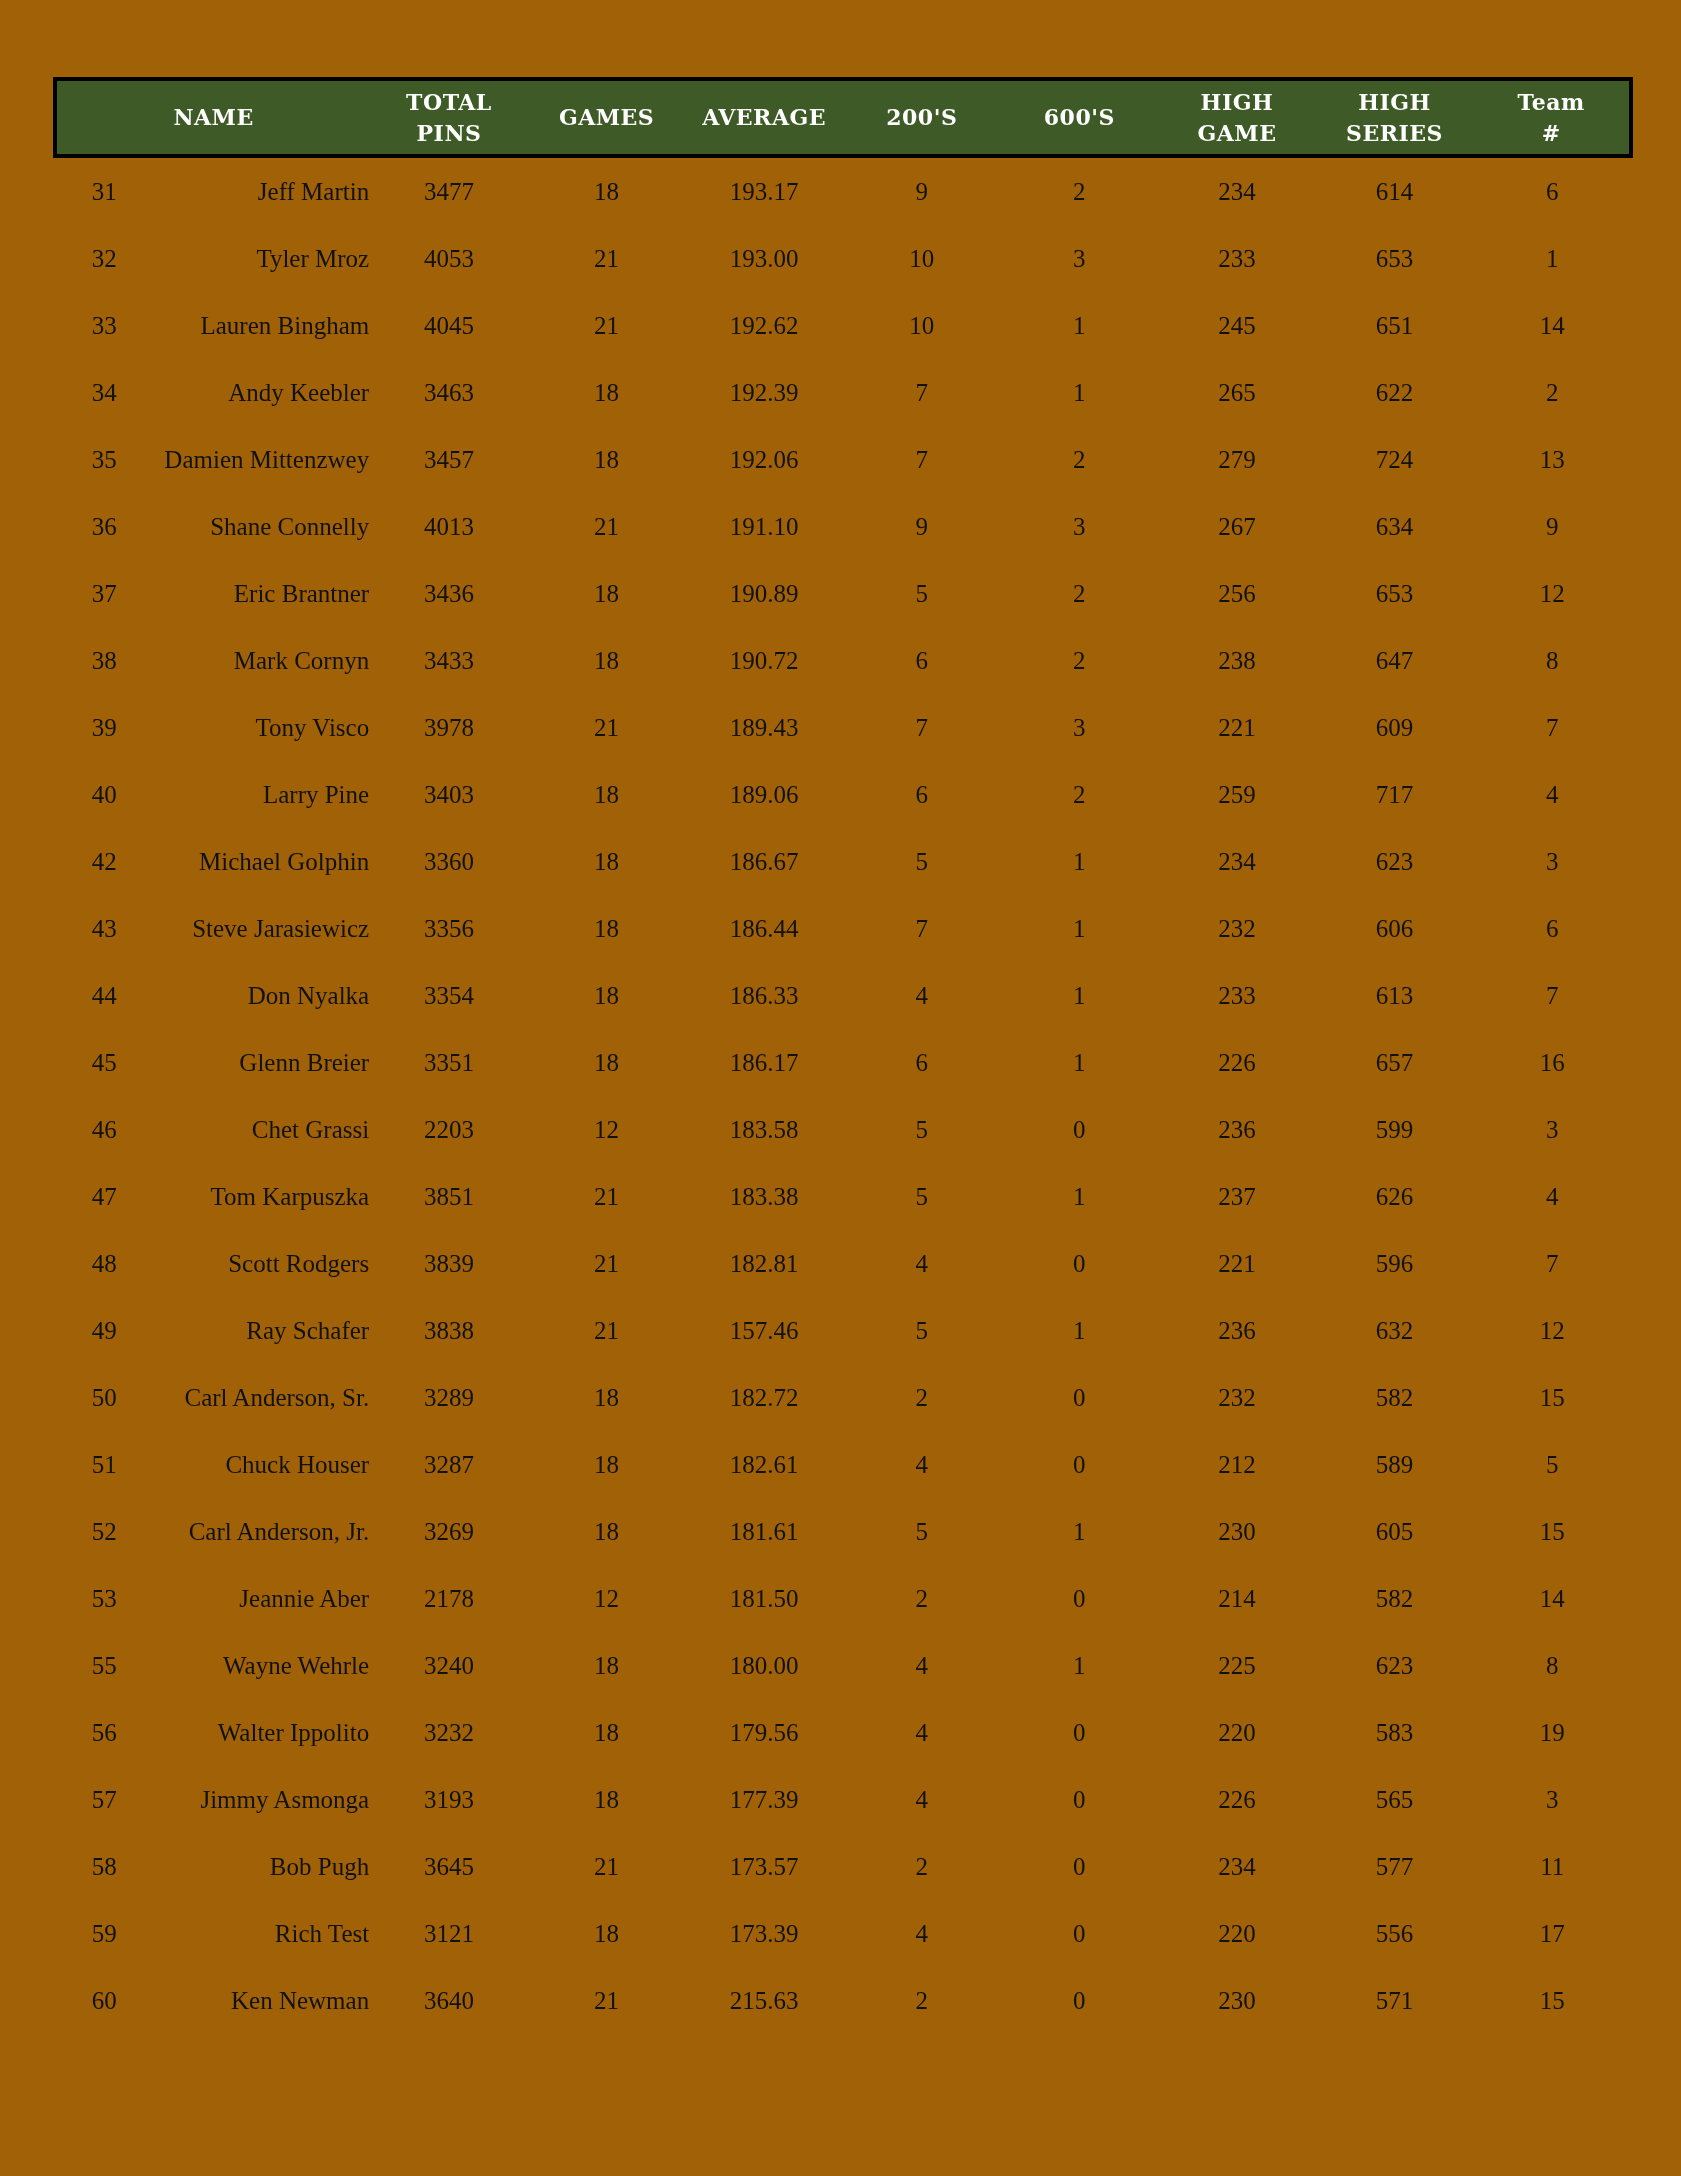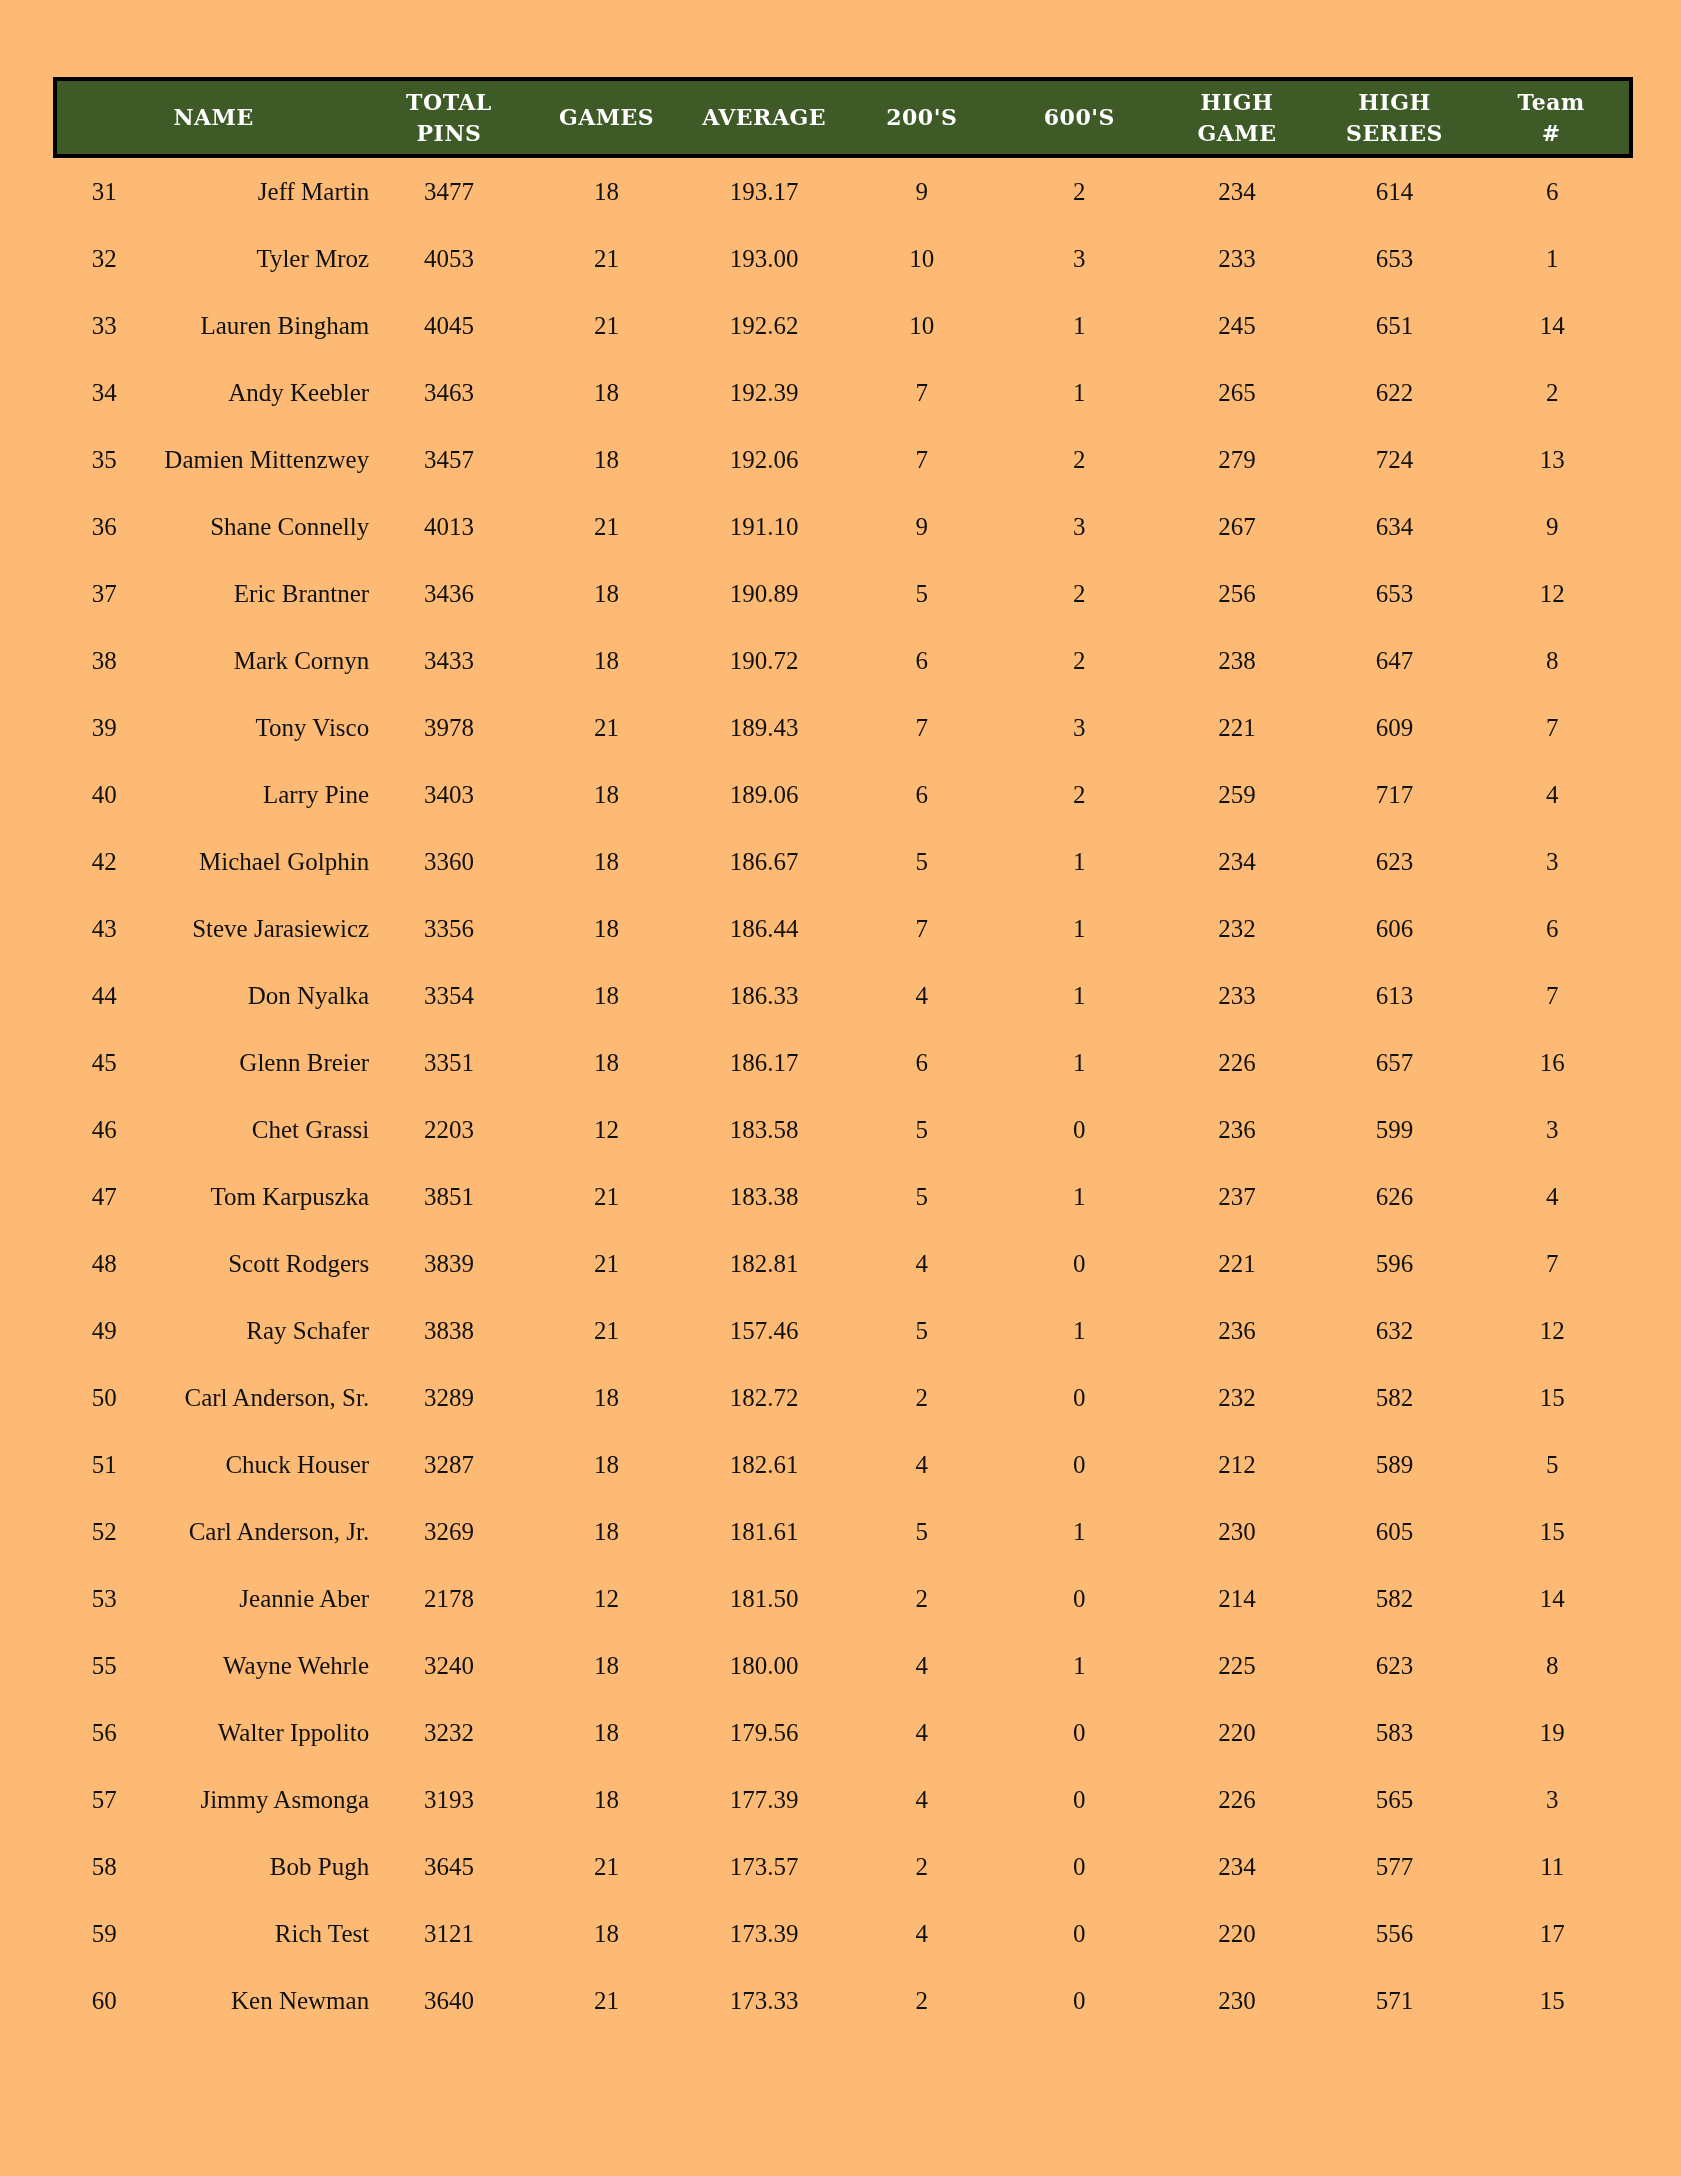--- a/index.html
+++ b/index.html
@@ -9,21 +9,21 @@
   }
   body {
     width: 1682px;
     height: 2176px;
     position: relative;
     font-family: "Liberation Serif", serif;
   }
   .page {
     position: absolute;
     inset: 0;
-    background: #fdba74;
+    background: #a16207;
   }
   table.standings {
     position: absolute;
     left: 53px;
     top: 77px;
     width: 1580px;
     border-collapse: collapse;
     table-layout: fixed;
   }
   thead th {
@@ -439,21 +439,21 @@
           <td>0</td>
           <td>220</td>
           <td>556</td>
           <td>17</td>
         </tr>
         <tr>
           <td class="rank">60</td>
           <td class="name">Ken Newman</td>
           <td>3640</td>
           <td>21</td>
-          <td>173.33</td>
+          <td>215.63</td>
           <td>2</td>
           <td>0</td>
           <td>230</td>
           <td>571</td>
           <td>15</td>
         </tr>
       </tbody>
   </table>
 </div>
 

